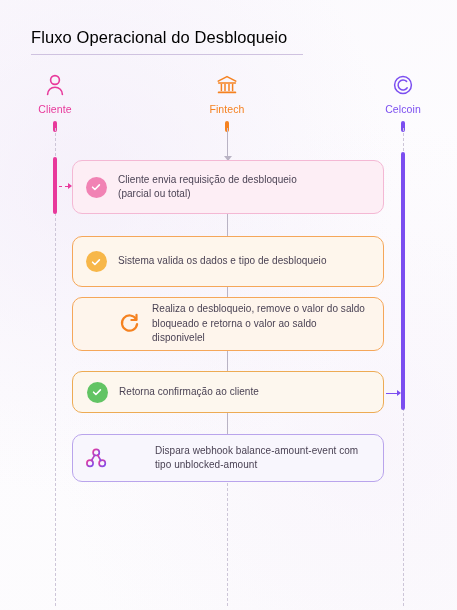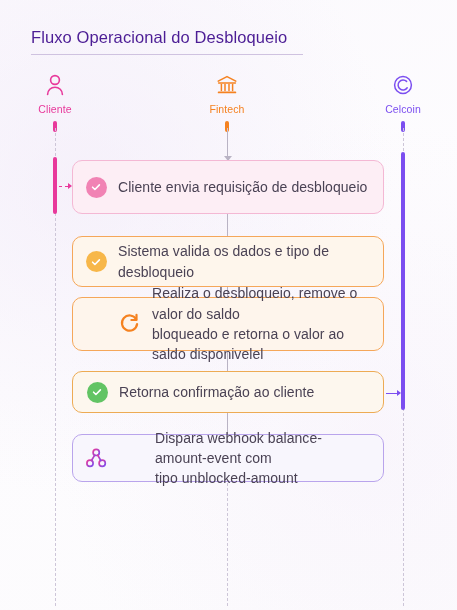--- a/index.html
+++ b/index.html
@@ -29,21 +29,21 @@
   
   .title-wrap {
     position: absolute;
     left: 31px;
     top: 28px;
     width: 300px;
   }
   .title {
     font-size: 16.5px;
     font-weight: 400;
-    color: #4c1d95;
+    color: #000000;
     letter-spacing: 0.1px;
     white-space: nowrap;
   }
   .title-rule {
     margin-top: 7px;
     width: 272px;
     height: 1.4px;
     background: #cfc2e0;
   }
 
@@ -173,21 +173,21 @@
     border-radius: 10px;
     border-width: 1.2px;
     border-style: solid;
     display: flex;
     align-items: center;
     padding: 0 12px;
     gap: 11px;
   }
 
   .card-text {
-    font-size: 14px;
+    font-size: 10px;
     line-height: 1.45;
     color: #4a4254;
     letter-spacing: 0.05px;
   }
 
   .card-icon {
     flex: 0 0 auto;
     width: 22px;
     height: 22px;
     display: flex;
@@ -311,20 +311,21 @@
 <div class="card card1">
   <div class="card-icon">
     <div class="badge badge-pink">
       <svg width="12" height="12" viewBox="0 0 12 12">
         <path d="M2.6 6.2 4.9 8.5 9.4 3.9" fill="none" stroke="#ffffff" stroke-width="1.6" stroke-linecap="round" stroke-linejoin="round"></path>
       </svg>
     </div>
   </div>
   <div class="card-text">
     <div>Cliente envia requisição de desbloqueio</div>
+    <div>(parcial ou total)</div>
   </div>
 </div>
 
 <div class="card card2">
   <div class="card-icon">
     <div class="badge badge-orange">
       <svg width="12" height="12" viewBox="0 0 12 12">
         <path d="M2.6 6.2 4.9 8.5 9.4 3.9" fill="none" stroke="#ffffff" stroke-width="1.6" stroke-linecap="round" stroke-linejoin="round"></path>
       </svg>
     </div>

